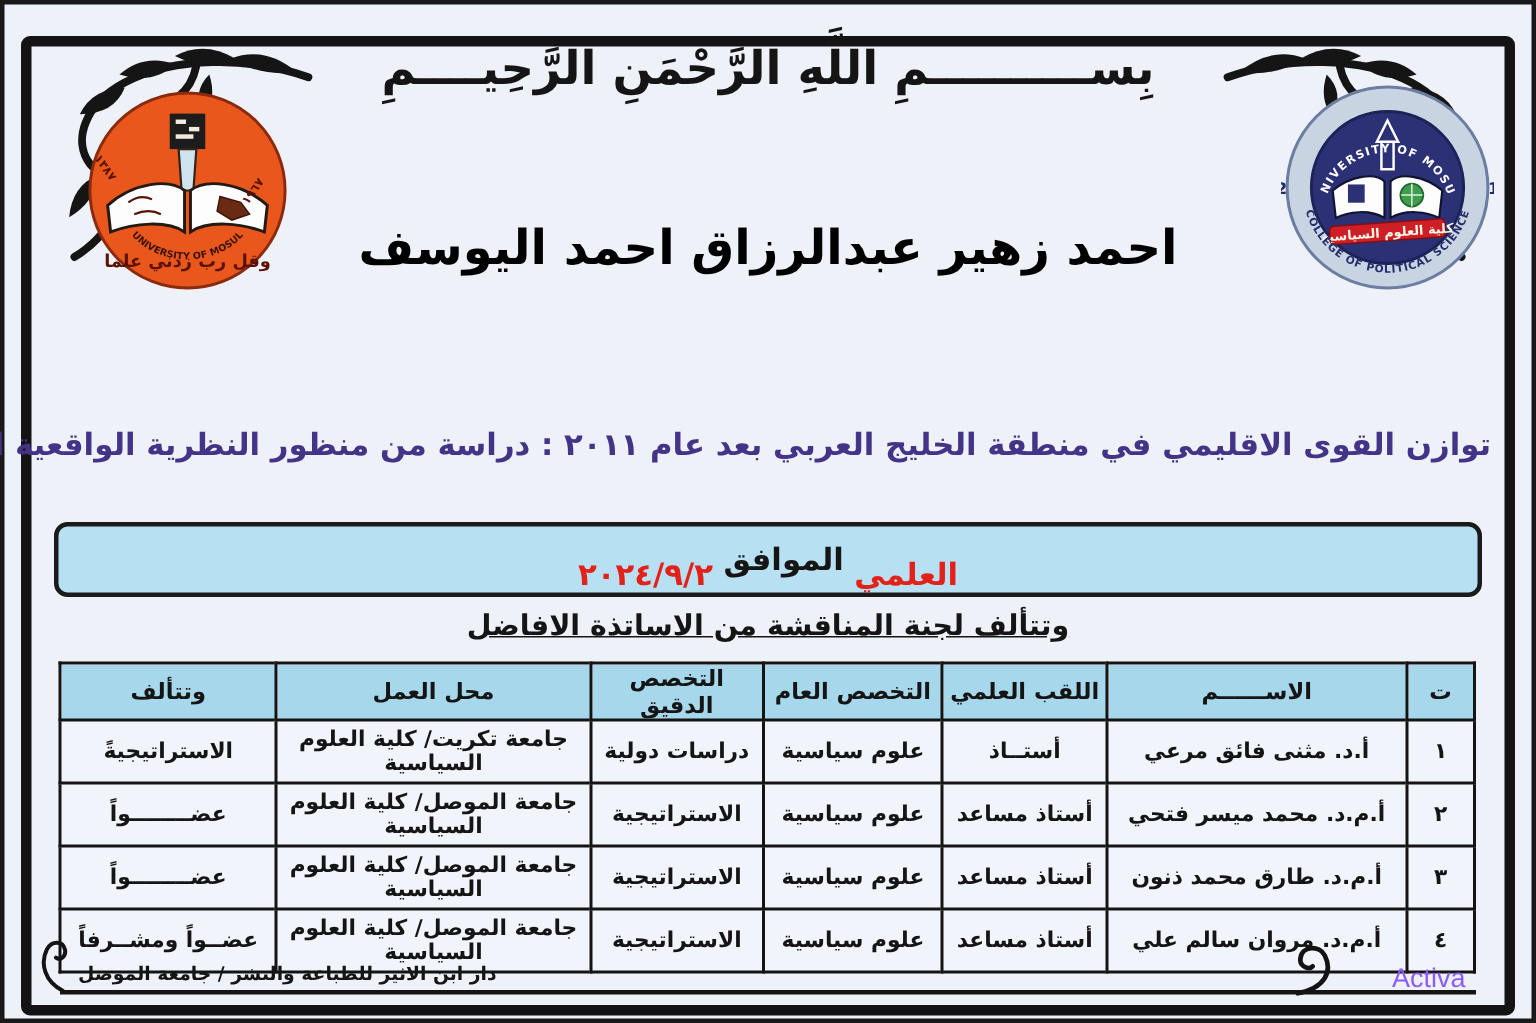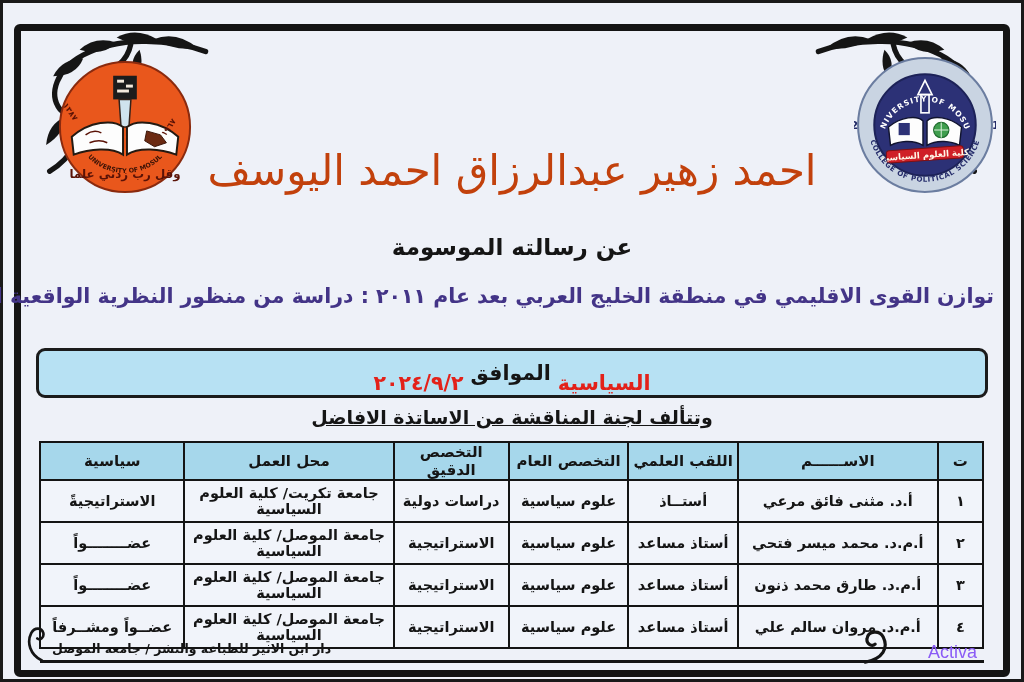--- a/index.html
+++ b/index.html
@@ -11,21 +11,21 @@
                border:7px solid #141414;border-radius:6px;pointer-events:none;}
   .corner{position:absolute;width:185px;height:150px;top:32px;}
   .corner.tl{left:25px;}
   .corner.tr{right:25px;transform:scaleX(-1);}
   .logo{position:absolute;}
   .logo.left{left:56px;top:58px;width:138px;height:138px;}
   .logo.right{left:auto;right:28px;top:54px;width:142px;height:142px;}
   .center-text{position:absolute;left:30px;right:30px;text-align:center;white-space:nowrap;}
   .bismillah{top:28px;font-size:31px;font-weight:bold;letter-spacing:.5px;}
   .intro{top:96px;font-size:27px;font-weight:bold;}
-  .student-name{top:146px;font-size:42px;font-weight:normal;color:#c2410c;}
+  .student-name{top:146px;font-size:32px;font-weight:bold;color:#000000;}
   .about{top:234px;font-size:23px;font-weight:bold;}
   .thesis-title{top:284px;font-size:20.5px;font-weight:bold;color:#433487;}
   .banner{position:absolute;left:36px;right:36px;top:348px;height:44px;
           background:#b7e1f3;border:3px solid #1b1b1b;border-radius:9px;
           display:flex;align-items:center;justify-content:center;
           font-size:20.5px;font-weight:bold;white-space:nowrap;gap:7px;}
   .banner .rd{color:#e32119;margin-top:20px;}
   .committee-intro{top:406px;font-size:19px;font-weight:bold;text-decoration:underline;}
   table.committee{position:absolute;right:40px;left:39px;top:441px;
                   border-collapse:collapse;width:945px;table-layout:fixed;
@@ -133,26 +133,26 @@
       <rect x="32" y="93" width="76" height="12" rx="3" fill="#cf1f26" stroke="#7e1014" stroke-width="1"></rect>
       <text x="70" y="102.5" text-anchor="middle" font-size="8.5" font-weight="bold" fill="#fff7e8">كلية العلوم السياسية</text>
     </g>
     <text x="4" y="74" font-size="10.5" font-weight="bold" fill="#222a66">2002</text>
     <text x="136" y="74" text-anchor="end" font-size="10.5" font-weight="bold" fill="#222a66">1423</text>
     <text font-size="7" font-weight="bold" fill="#252c6b" letter-spacing="0.6">
       <textPath href="#cps-bot" startOffset="50%" text-anchor="middle">COLLEGE OF POLITICAL SCIENCE</textPath>
     </text>
   </svg>
 
+  <div class="center-text bismillah">بِســــــــــمِ اللَّهِ الرَّحْمَنِ الرَّحِيــــمِ</div>
   <div class="center-text student-name">احمد زهير عبدالرزاق احمد اليوسف</div>
-  <div class="center-text about">عن رسالته الموسومة</div>
   <div class="center-text thesis-title">توازن القوى الاقليمي في منطقة الخليج العربي بعد عام ٢٠١١ : دراسة من منظور النظرية الواقعية الجديدة</div>
 
   <div class="banner">
-    <span class="rd">السياسية</span>
+    <span class="rd">العلمي</span>
     <span>الموافق</span>
     <span class="rd">٢٠٢٤/٩/٢</span>
   </div>
 
   <div class="center-text committee-intro">وتتألف لجنة المناقشة من الاساتذة الافاضل</div>
 
   <table class="committee">
     <colgroup>
       <col style="width:4.8%">
         <col style="width:21.2%">
@@ -163,21 +163,21 @@
         <col style="width:15.3%">
     </colgroup>
     <thead>
       <tr>
         <th>ت</th>
         <th>الاســــــم</th>
         <th>اللقب العلمي</th>
         <th>التخصص العام</th>
         <th>التخصص الدقيق</th>
         <th>محل العمل</th>
-        <th>سياسية</th>
+        <th>وتتألف</th>
       </tr>
     </thead>
     <tbody>
       <tr>
         <td>١</td>
         <td class="c-name">أ.د. مثنى فائق مرعي</td>
         <td>أستــاذ</td>
         <td>علوم سياسية</td>
         <td>دراسات دولية</td>
         <td class="c-work">جامعة تكريت/ كلية العلوم السياسية</td>

